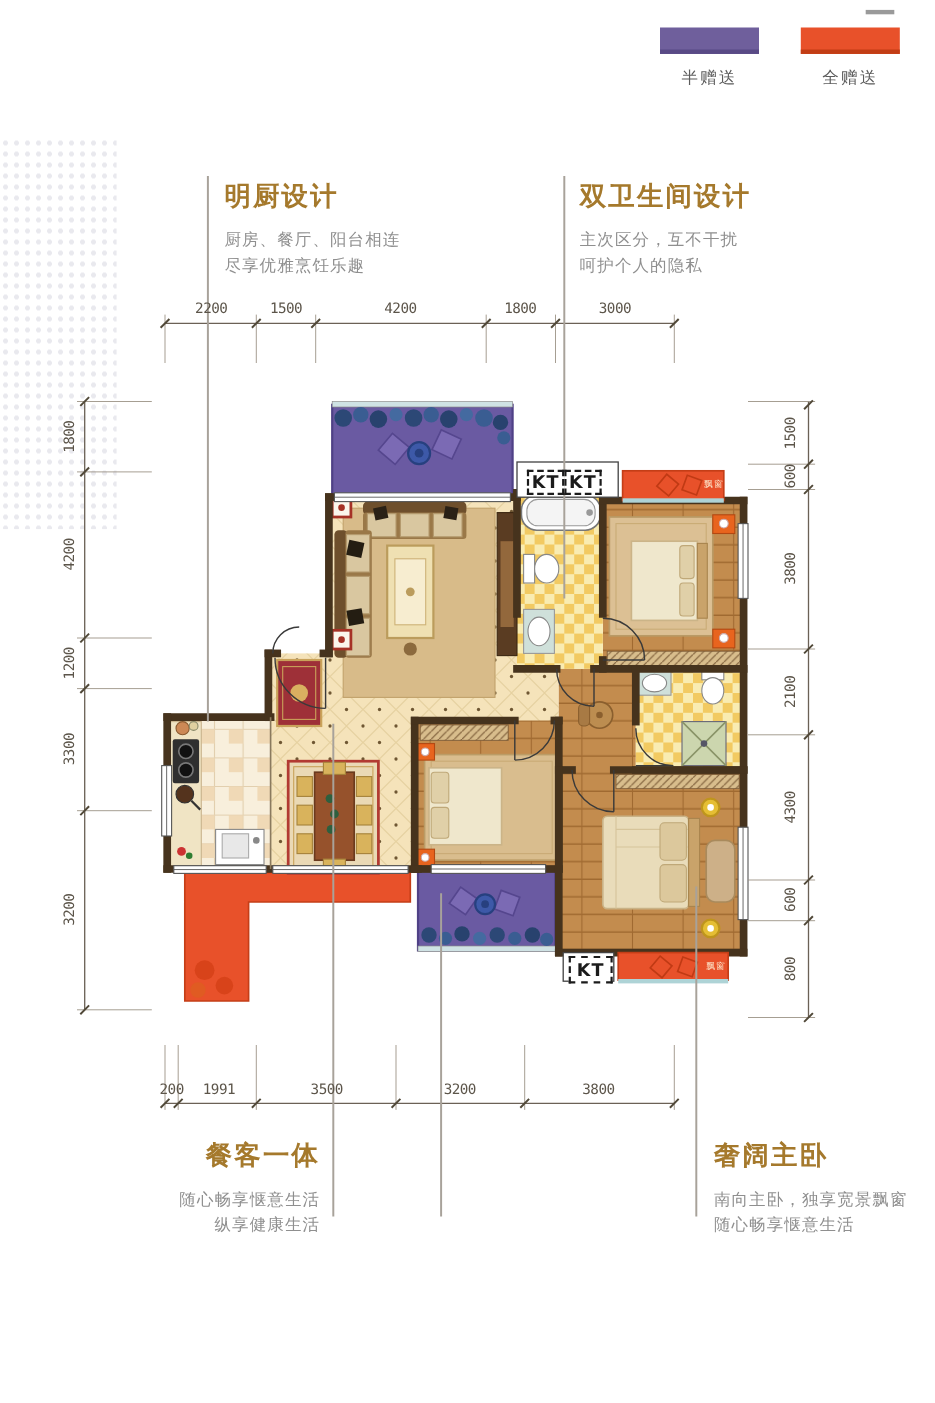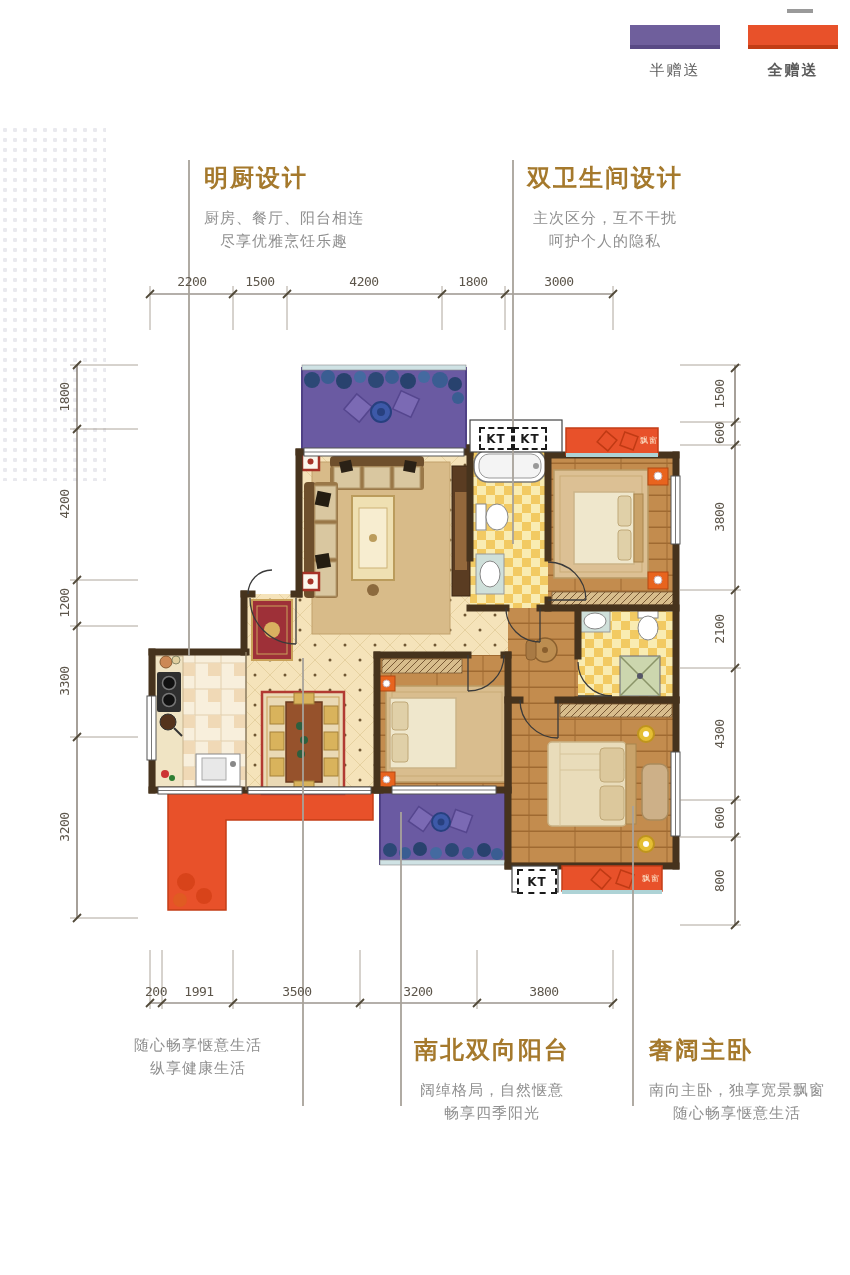--- a/index.html
+++ b/index.html
@@ -8,43 +8,43 @@
   .abs{position:absolute;}
   .dotgrid{position:absolute;left:0;top:125px;width:106px;height:356px;
            background-image:radial-gradient(circle,#e9e9ee 2px,transparent 2.4px);
            background-size:10px 10px;}
   .topdash{position:absolute;left:787px;top:9px;width:26px;height:4px;background:#9a9a9a;}
   .legend-block{position:absolute;top:25px;width:90px;text-align:center;}
   .swatch{height:20px;margin-bottom:11px;}
   .legend-label{font-size:15px;color:#5c5c5c;letter-spacing:2px;}
   .feature{position:absolute;white-space:nowrap;}
   .feature-title{font-size:24px;font-weight:bold;color:#a5792c;letter-spacing:2px;margin-bottom:13px;}
-  .feature-line{font-size:15px;color:#8f8f8f;line-height:23px;letter-spacing:1px;text-align:center;}
+  .feature-line{font-size:15px;color:#8f8f8f;line-height:23px;letter-spacing:1px;}
   .dim{position:absolute;font-family:"DejaVu Sans Mono","Liberation Mono",monospace;
        font-size:13px;color:#5c554a;transform:translate(-50%,-50%);letter-spacing:-0.5px;
        white-space:nowrap;}
   .dim.v{transform:translate(-50%,-50%) rotate(-90deg);}
   .kt{position:absolute;border:2px dashed #1b1b1b;background:#fff;font-weight:bold;
-      font-size:12px;color:#1b1b1b;display:flex;align-items:center;justify-content:center;
+      font-size:16px;color:#1b1b1b;display:flex;align-items:center;justify-content:center;
       letter-spacing:1px;}
   .baylabel{position:absolute;font-size:8px;color:rgba(255,250,225,0.9);letter-spacing:1px;text-align:right;}
 </style>
 </head>
 <body>
 
 <div class="canvas">
 
   <div class="dotgrid"></div>
   <div class="topdash"></div>
 
-  <div class="legend-block" style="left:630px;">
+  <div class="legend-block" style="left:600px;">
     <div class="swatch" style="background:#6f5f9c;border-bottom:4px solid #594a85;"></div>
     <span class="legend-label">半赠送</span>
   </div>
-  <div class="legend-block" style="left:748px;font-weight:bold;">
+  <div class="legend-block" style="left:728px;">
     <div class="swatch" style="background:#e8512a;border-bottom:4px solid #c23d15;"></div>
     <span class="legend-label">全赠送</span>
   </div>
 
   <svg class="abs" style="left:0;top:0" width="850" height="1275" viewBox="0 0 850 1275">
     <defs>
       <pattern id="floorPat" width="30" height="30" patternUnits="userSpaceOnUse">
         <rect width="30" height="30" fill="#f5e3ba"></rect>
         <path d="M0,15 L15,0 L30,15 L15,30 Z" fill="none" stroke="#e6d1a0" stroke-width="1"></path>
         <circle cx="15" cy="15" r="1.5" fill="#6f5733"></circle>
@@ -387,27 +387,23 @@
     <div class="feature-title">明厨设计</div>
     <div class="feature-line">厨房、餐厅、阳台相连</div>
     <div class="feature-line">尽享优雅烹饪乐趣</div>
   </div>
   <div class="feature" style="left:527px;top:162px;">
     <div class="feature-title">双卫生间设计</div>
     <div class="feature-line">主次区分，互不干扰</div>
     <div class="feature-line">呵护个人的隐私</div>
   </div>
   <div class="feature" style="left:105px;top:1034px;width:186px;text-align:right;">
+    <div class="feature-title">餐客一体</div>
     <div class="feature-line">随心畅享惬意生活</div>
     <div class="feature-line">纵享健康生活</div>
-  </div>
-  <div class="feature" style="left:414px;top:1034px;">
-    <div class="feature-title">南北双向阳台</div>
-    <div class="feature-line">阔绰格局，自然惬意</div>
-    <div class="feature-line">畅享四季阳光</div>
   </div>
   <div class="feature" style="left:649px;top:1034px;">
     <div class="feature-title">奢阔主卧</div>
     <div class="feature-line">南向主卧，独享宽景飘窗</div>
     <div class="feature-line">随心畅享惬意生活</div>
   </div>
 
   <span class="dim" style="left:192px;top:281px">2200</span>
   <span class="dim" style="left:260px;top:281px">1500</span>
   <span class="dim" style="left:364px;top:281px">4200</span>

